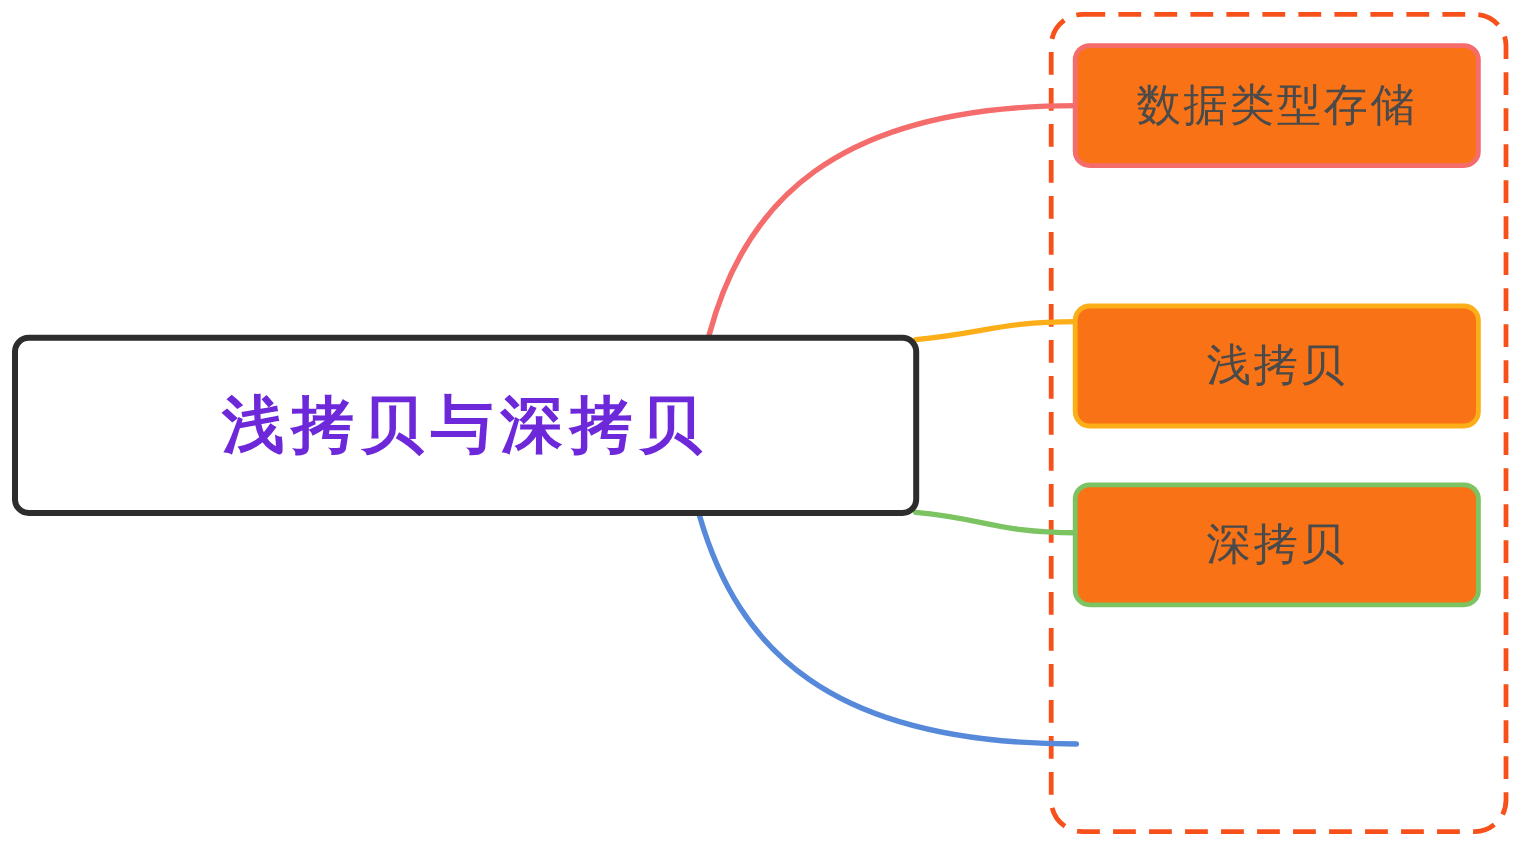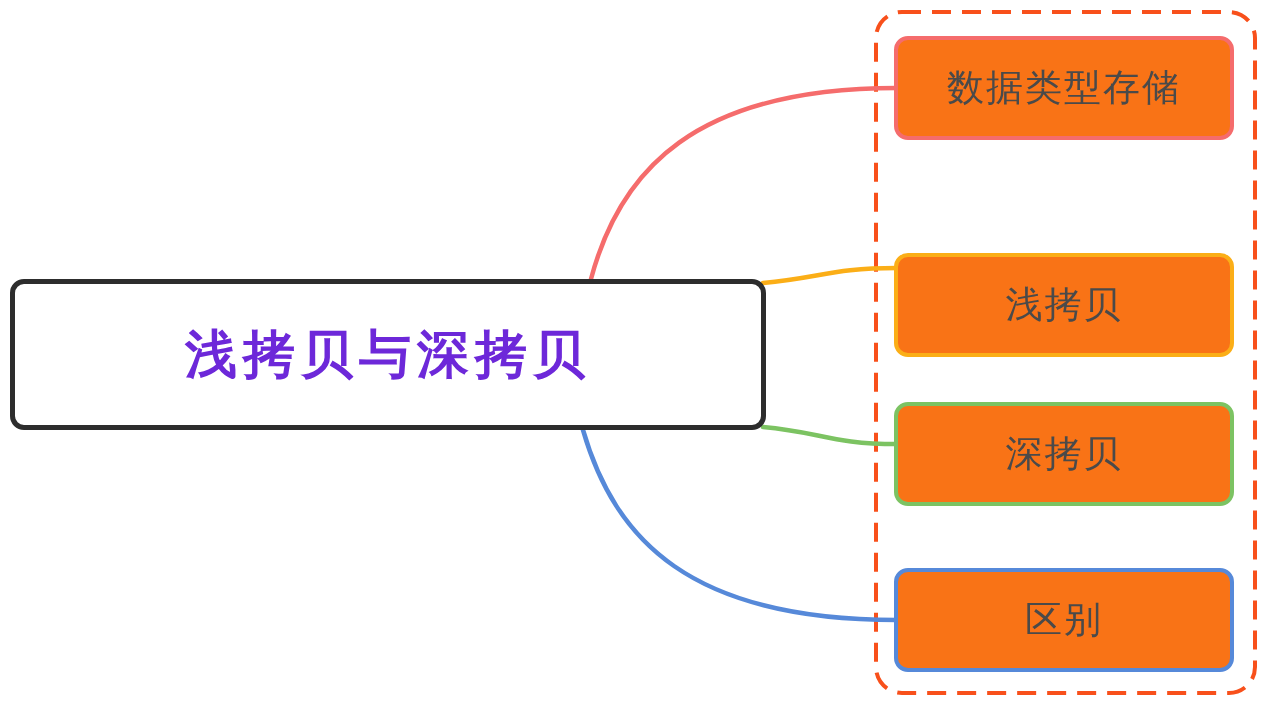--- a/index.html
+++ b/index.html
@@ -102,17 +102,14 @@
   </div>
 
   <div class="topic-node topic-2" style="border-color: rgb(251, 174, 23); margin-top: 37px;">
     <span class="topic-label">浅拷贝</span>
   </div>
 
   <div class="topic-node topic-3" style="border-color: rgb(124, 195, 98);">
     <span class="topic-label">深拷贝</span>
   </div>
 
-  <div class="topic-node topic-4" style="border-color: rgb(86, 137, 217);">
-    <span class="topic-label">区别</span>
-  </div>
 
 </div>
 
 </body></html>

